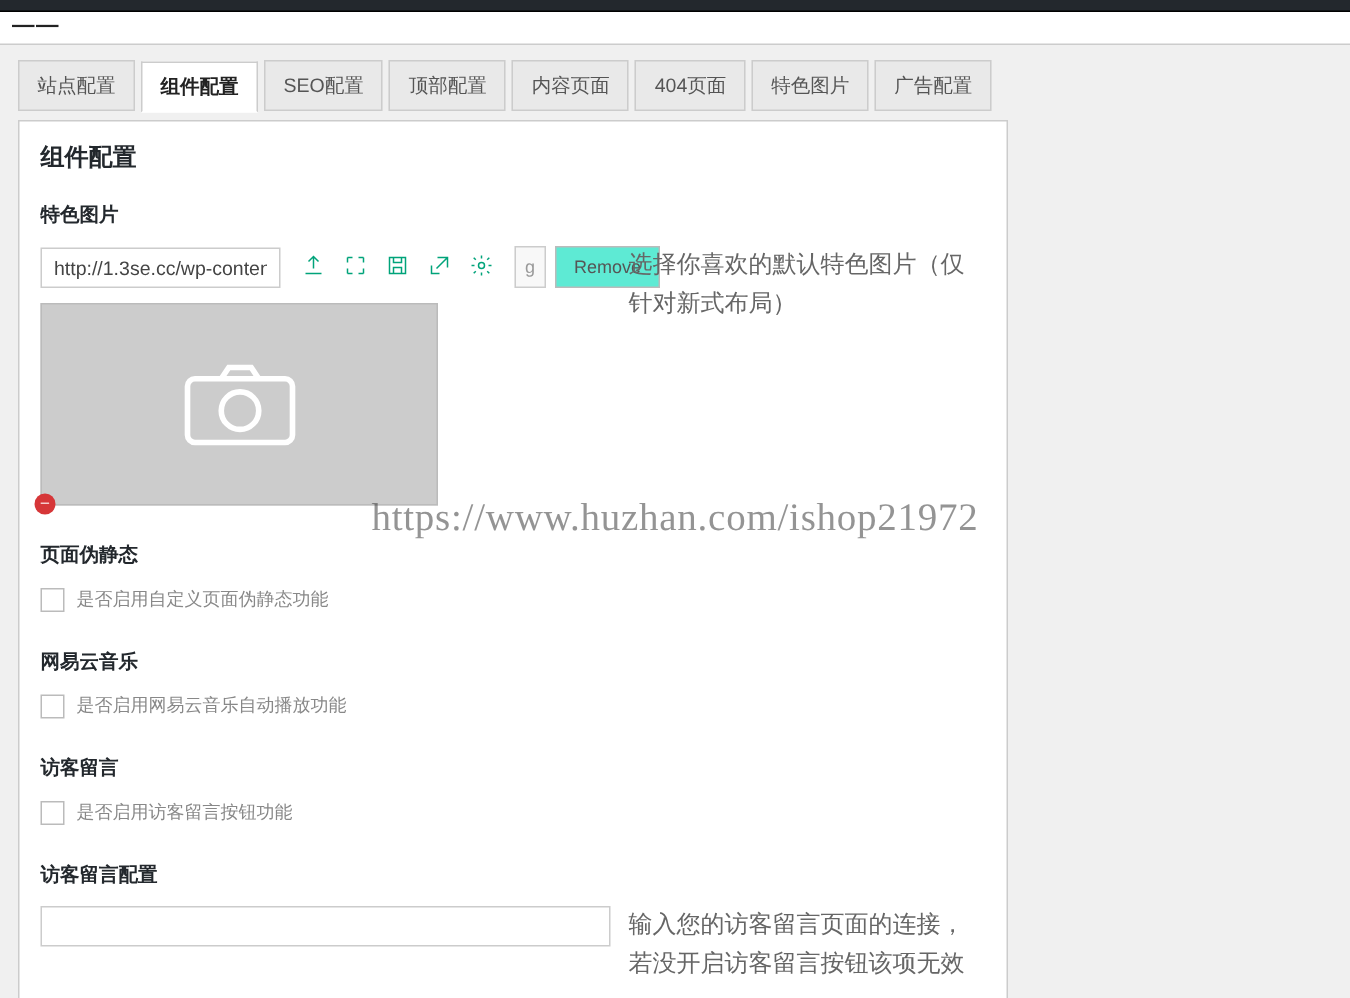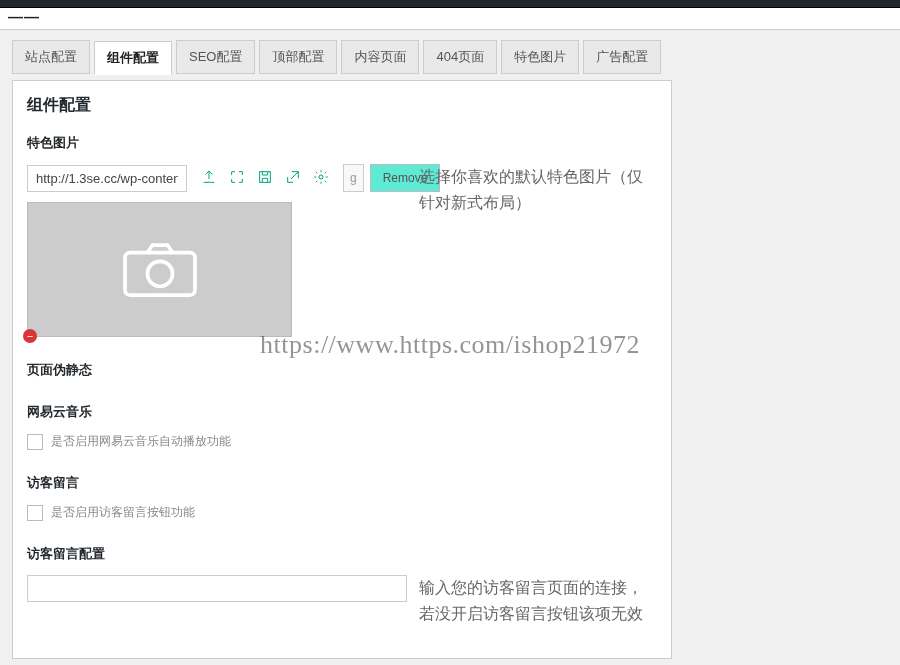--- a/index.html
+++ b/index.html
@@ -98,20 +98,24 @@
               </div>
               <div class="badge-del">–</div>
             </div>
           </div>
           <div class="col-right desc">选择你喜欢的默认特色图片（仅针对新式布局）</div>
         </div>
       </div>
 
       <div class="section">
         <div class="sec-label">页面伪静态</div>
+        <div class="chk-row">
+          <div class="chk"></div>
+          <span class="chk-label">是否启用自定义页面伪静态功能</span>
+        </div>
       </div>
 
       <div class="section">
         <div class="sec-label">网易云音乐</div>
         <div class="chk-row">
           <div class="chk"></div>
           <span class="chk-label">是否启用网易云音乐自动播放功能</span>
         </div>
       </div>
 
@@ -130,13 +134,13 @@
             <input class="txtfield" type="text" placeholder="" style="">
           </div>
           <div class="col-right desc">输入您的访客留言页面的连接，若没开启访客留言按钮该项无效</div>
         </div>
       </div>
 
     </div>
   </div>
 </div>
 
-<div class="watermark">https://www.https.com/ishop21972</div>
+<div class="watermark">https://www.huzhan.com/ishop21972</div>
 
 </body></html>

